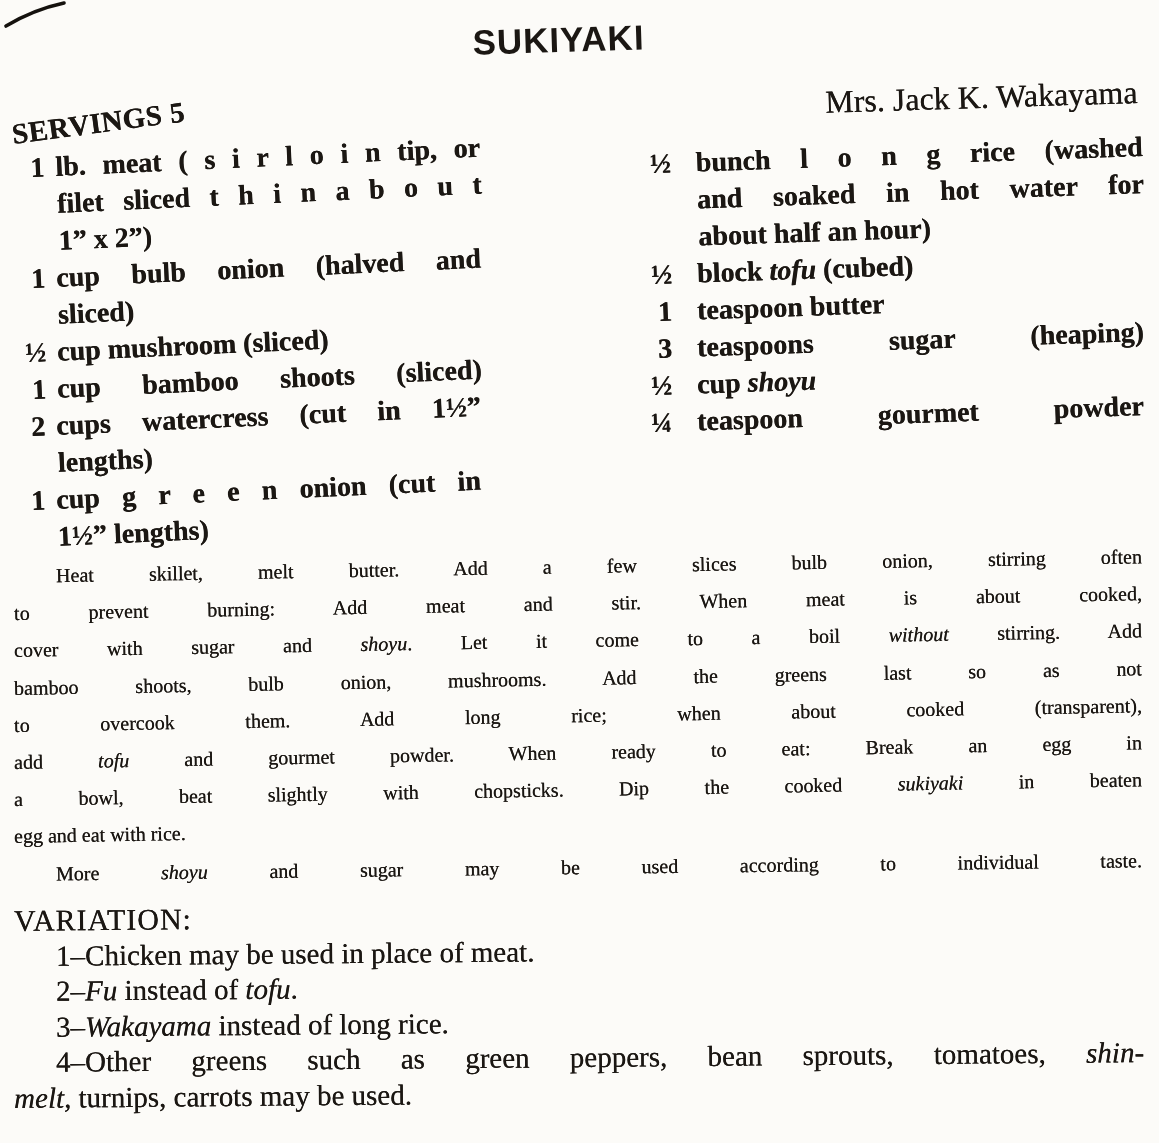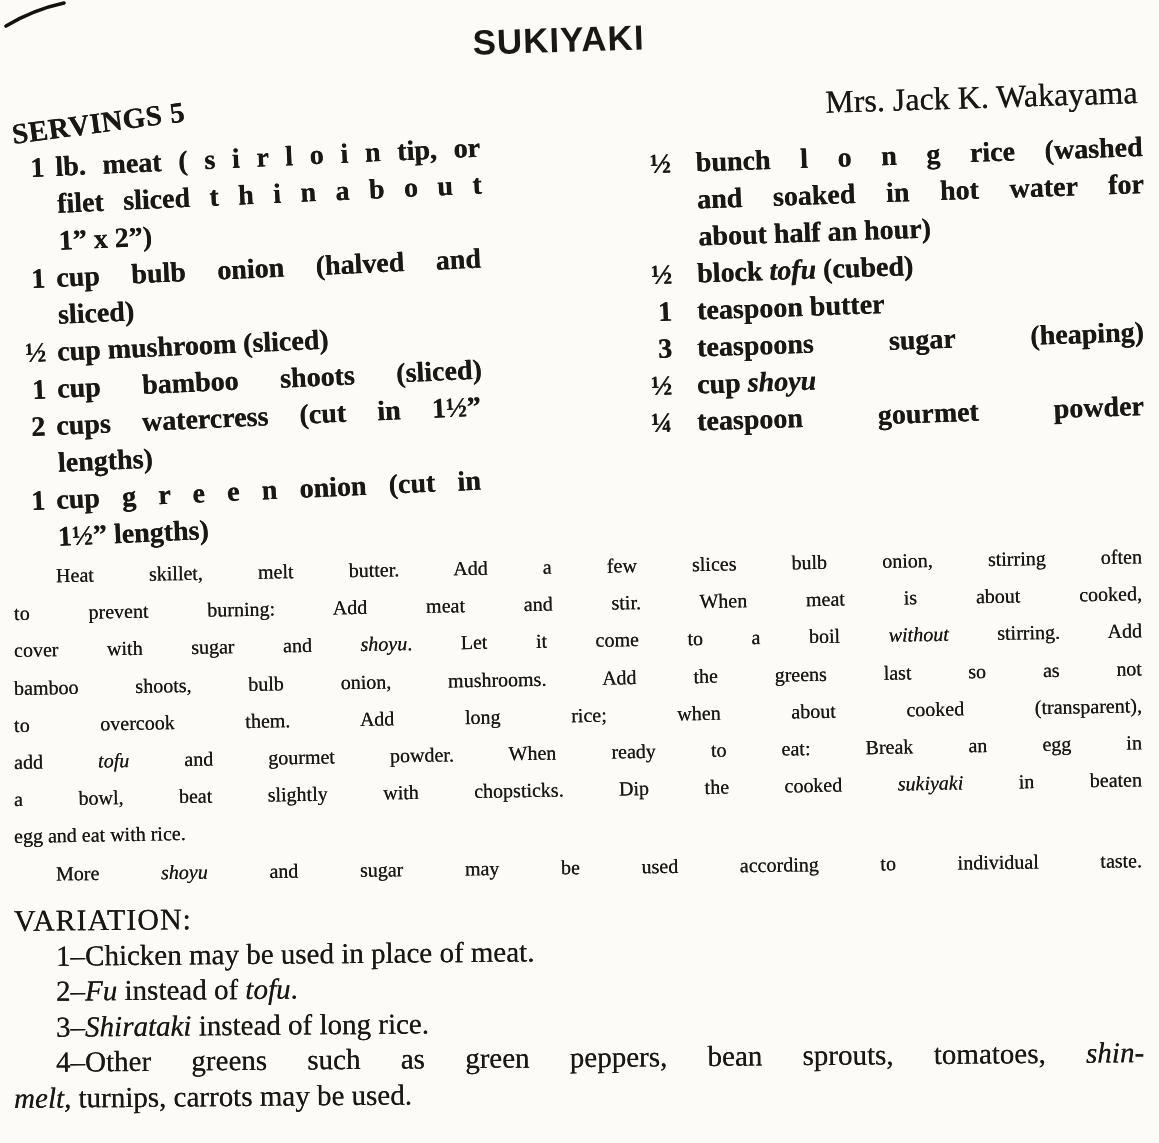--- a/index.html
+++ b/index.html
@@ -171,16 +171,16 @@
   <div class="ln fit"><span>add </span><span class="it">tofu</span><span> and gourmet powder. When ready to eat: Break an egg in</span></div>
   <div class="ln fit"><span>a bowl, beat slightly with chopsticks. Dip the cooked </span><span class="it">sukiyaki</span><span> in beaten</span></div>
   <div class="ln"><span>egg and eat with rice.</span></div>
   <div class="ln fit indent p2"><span>More </span><span class="it">shoyu</span><span> and sugar may be used according to individual taste.</span></div>
 </div>
 
 <div class="abs variation">
   <div class="var-heading">VARIATION:</div>
   <div class="ln indent"><span>1–Chicken may be used in place of meat.</span></div>
   <div class="ln indent"><span>2–</span><span class="it">Fu</span><span> instead of </span><span class="it">tofu</span><span>.</span></div>
-  <div class="ln indent"><span>3–</span><span class="it">Shirataki</span><span> instead of long rice.</span></div>
+  <div class="ln indent"><span>3–</span><span class="it">Wakayama</span><span> instead of long rice.</span></div>
   <div class="ln fit indent"><span>4–Other greens such as green peppers, bean sprouts, tomatoes, </span><span class="it">shin-</span></div>
   <div class="ln"><span class="it">melt,</span><span> turnips, carrots may be used.</span></div>
 </div>
 
 </body></html>

